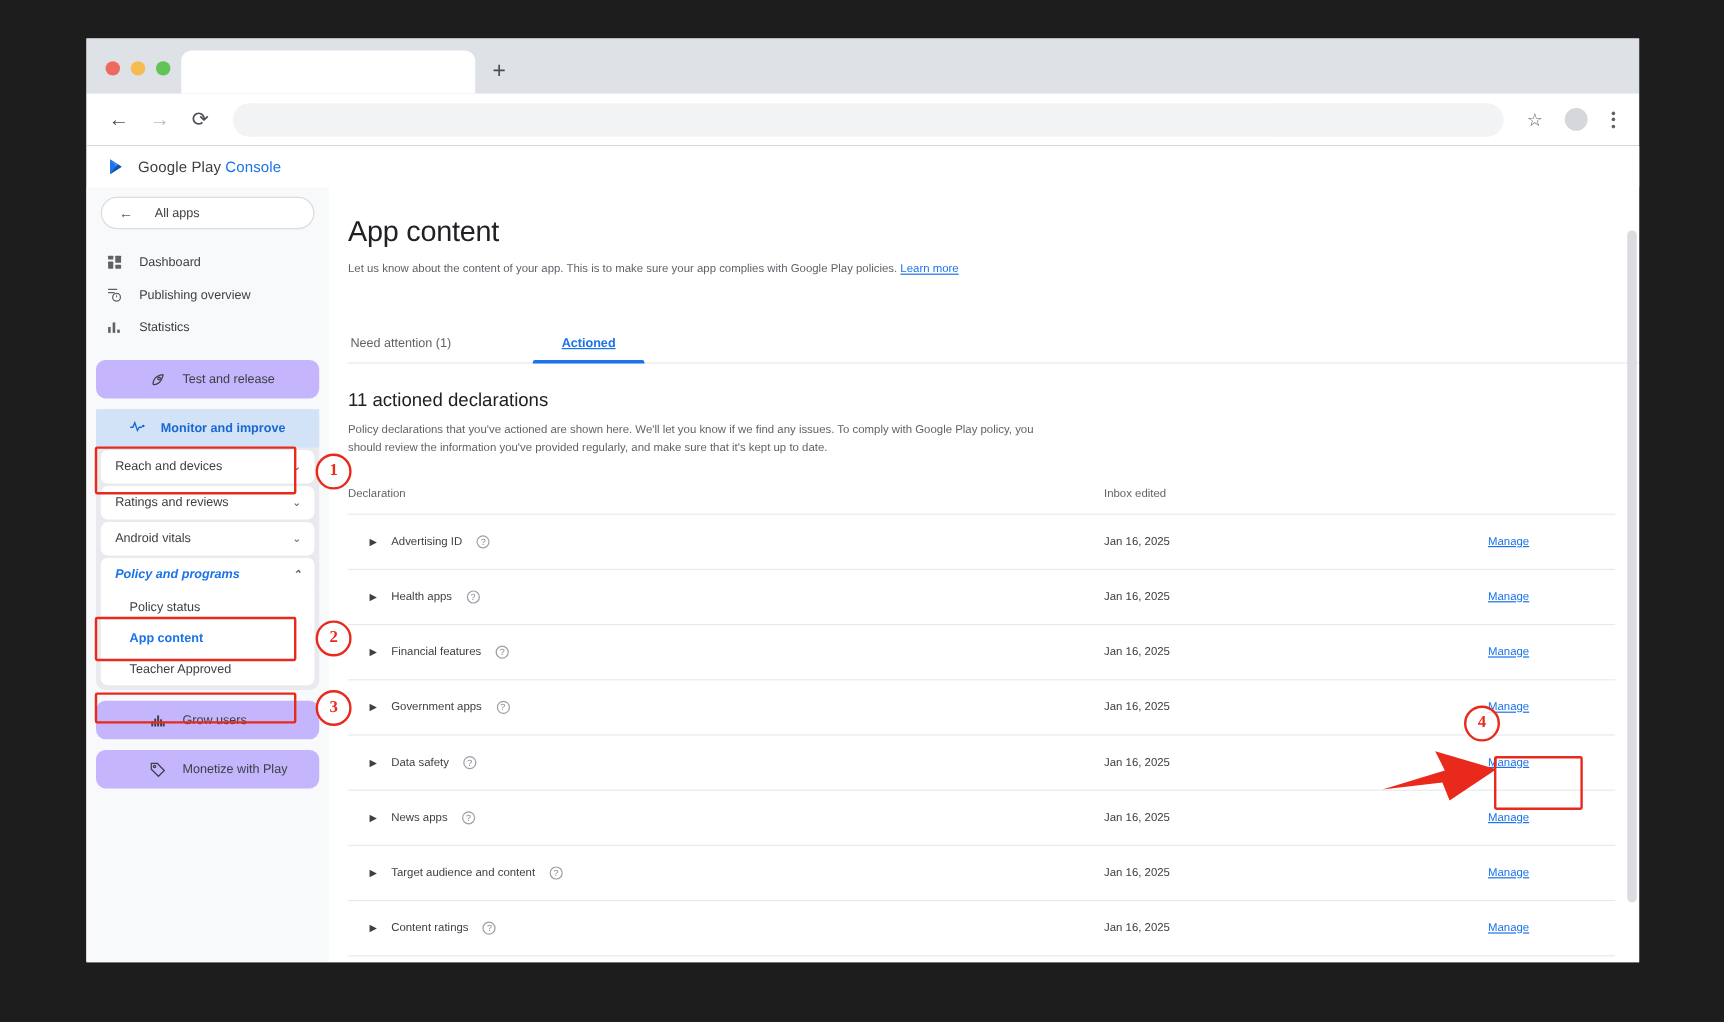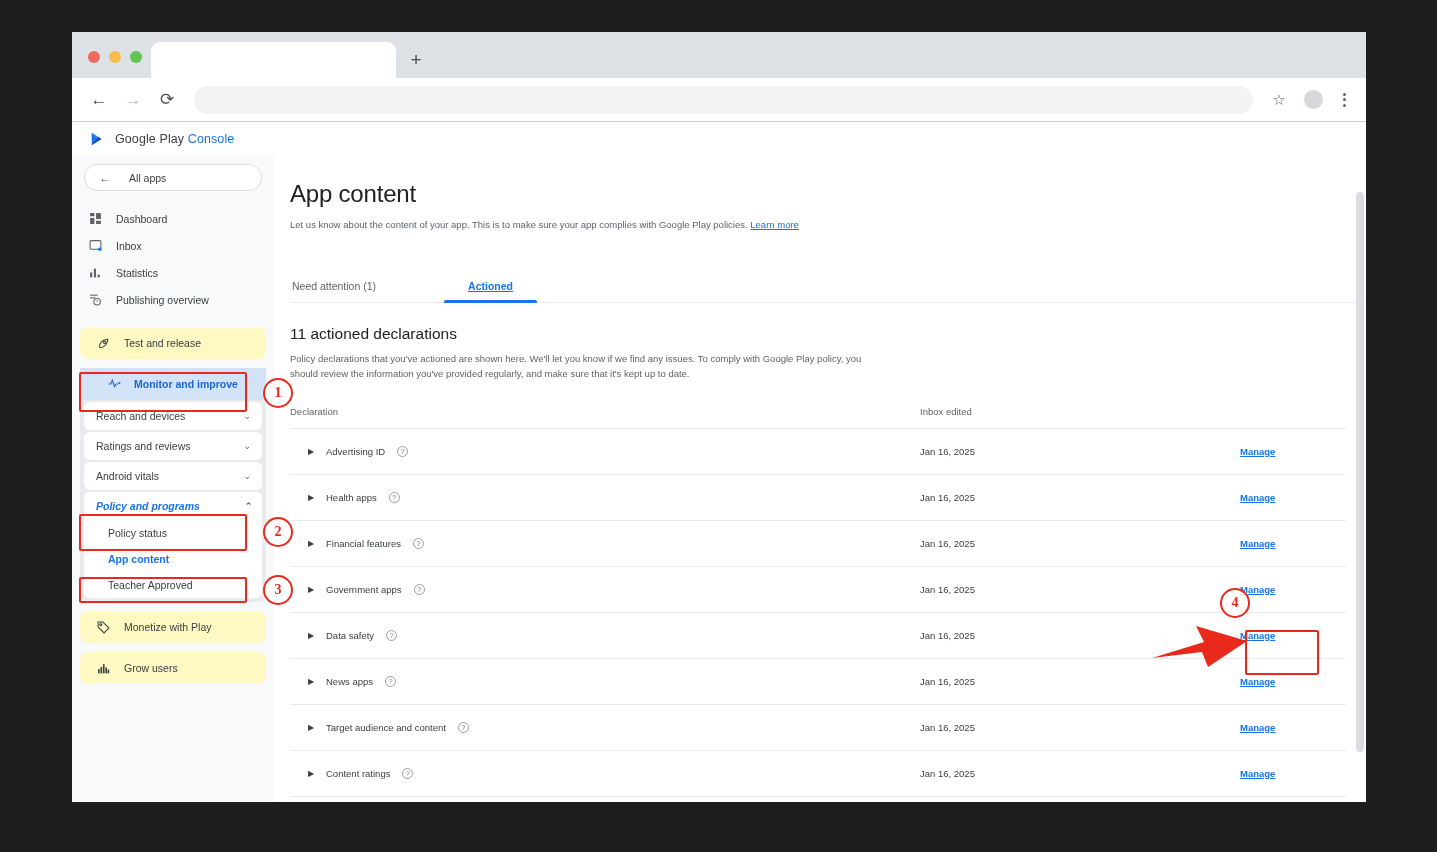--- a/index.html
+++ b/index.html
@@ -83,21 +83,21 @@
   .allapps .arw { font-size: 12px; color: #5f6368; }
   .allapps .lbl { font-size: 10.5px; color: #3c4043; }
 
   .navgroup { margin-top: 14px; }
   .navitem {
     height: 27px; display: flex; align-items: center; gap: 13px;
     padding: 0 12px 0 16px; font-size: 10.5px; color: #3c4043;
   }
   .navitem .ic { width: 15px; display: flex; align-items: center; justify-content: center; flex: 0 0 15px; }
   .section {
-    margin: 9px 8px 0 8px; background: #fef9c3; border-radius: 8px;
+    margin: 9px 8px 0 8px; background: #c4b5fd; border-radius: 8px; padding-left: 28px;
   }
   .section .navitem { height: 32px; }
 
   
   .grpcard { margin: 0 8px; background: #e8eaed; border-radius: 8px; padding: 2px 0; }
   .subrow {
     margin: 2px 4px; height: 28px; background: #fff; border-radius: 6px;
     display: flex; align-items: center; justify-content: space-between;
     padding: 0 11px 0 12px; font-size: 10.5px; color: #3c4043; gap: 36px;
   }
@@ -155,21 +155,21 @@
   }
   td.c1 { padding-left: 18px; }
   .declcell { display: flex; align-items: center; gap: 9px; }
   .caret { color: #3c4043; font-size: 8px; width: 9px; }
   .qmark {
     width: 11px; height: 11px; border-radius: 50%; border: 1px solid #9aa0a6;
     color: #80868b; font-size: 7.5px; display: inline-flex; align-items: center;
     justify-content: center; margin-left: 3px;
   }
   td.c2 { color: #5f6368; }
-  td.c3 { text-align: left; font-weight: bold; }
+  td.c3 { text-align: left; }
   .managelink { color: #1a73e8; font-size: 9.5px; }
 
   .vscroll {
     position: absolute; right: 2px; top: 36px; width: 8px; height: 560px;
     background: #dadce0; border-radius: 4px;
   }
 
   
   .hl { position: absolute; border: 2.5px solid #e8291c; border-radius: 2px; pointer-events: none; }
   .badge {
@@ -239,47 +239,38 @@
                   <rect x="2" y="11" width="8" height="11" rx="1"></rect>
                   <rect x="13" y="2" width="9" height="11" rx="1"></rect>
                   <rect x="13" y="16" width="9" height="6" rx="1"></rect>
                 </svg>
             </span>
             <span>Dashboard</span>
           </div>
           <div class="navitem">
             <span class="ic">
               <svg width="13" height="13" viewBox="0 0 24 24">
-                  <rect x="2" y="3" width="20" height="16" rx="2" fill="none" stroke="#5f6368" stroke-width="2"></rect>
-                  <circle cx="20" cy="19" r="3.2" fill="#1a73e8"></circle>
-                </svg>
-            </span>
-            <span>Inbox</span>
+                  <line x1="2" y1="4" x2="16" y2="4" stroke="#5f6368" stroke-width="2"></line>
+                  <line x1="2" y1="9" x2="12" y2="9" stroke="#5f6368" stroke-width="2"></line>
+                  <circle cx="15" cy="16" r="6" fill="none" stroke="#5f6368" stroke-width="2"></circle>
+                  <line x1="15" y1="13" x2="15" y2="16" stroke="#5f6368" stroke-width="1.6"></line>
+                </svg>
+            </span>
+            <span>Publishing overview</span>
           </div>
           <div class="navitem">
             <span class="ic">
               <svg width="13" height="13" viewBox="0 0 24 24" fill="#5f6368">
                   <rect x="2" y="12" width="4" height="9"></rect>
                   <rect x="9" y="5" width="4" height="16"></rect>
                   <rect x="16" y="16" width="4" height="5"></rect>
                 </svg>
             </span>
             <span>Statistics</span>
           </div>
-          <div class="navitem">
-            <span class="ic">
-              <svg width="13" height="13" viewBox="0 0 24 24">
-                  <line x1="2" y1="4" x2="16" y2="4" stroke="#5f6368" stroke-width="2"></line>
-                  <line x1="2" y1="9" x2="12" y2="9" stroke="#5f6368" stroke-width="2"></line>
-                  <circle cx="15" cy="16" r="6" fill="none" stroke="#5f6368" stroke-width="2"></circle>
-                  <line x1="15" y1="13" x2="15" y2="16" stroke="#5f6368" stroke-width="1.6"></line>
-                </svg>
-            </span>
-            <span>Publishing overview</span>
-          </div>
         </div>
 
         <div class="section" style="margin-top:14px;">
           <div class="navitem">
             <span class="ic">
               <svg width="13" height="13" viewBox="0 0 24 24" fill="none" stroke="#3c4043" stroke-width="1.9">
                   <path d="M5 19c-1-3 1-9 6-12s9-3 9-3 0 4-3 9-9 7-12 6z"></path>
                   <circle cx="14" cy="10" r="2"></circle>
                 </svg>
             </span>
@@ -318,47 +309,47 @@
             </div>
             <div class="leafrow" style="margin:0;">
               <span>Policy status</span>
             </div>
             <div class="leafrow sel" style="margin:0;">
               <span>App content</span>
             </div>
             <div class="leafrow" style="margin:0;">
               <span>Teacher Approved</span>
             </div>
-          </div>
-        </div>
-
-        <div class="section" style="margin-top:9px;">
-          <div class="navitem">
-            <span class="ic">
-              <svg width="13" height="13" viewBox="0 0 24 24" fill="none" stroke="#3c4043" stroke-width="1.9">
-                  <path d="M11 2 L22 13 L13 22 L2 11 L2 2 Z"></path>
-                  <circle cx="7" cy="7" r="1.8"></circle>
-                </svg>
-            </span>
-            <span>Monetize with Play</span>
           </div>
         </div>
 
         <div class="section" style="margin-top:9px;">
           <div class="navitem">
             <span class="ic">
               <svg width="13" height="13" viewBox="0 0 24 24" fill="#3c4043">
                   <rect x="2" y="13" width="3" height="8"></rect>
                   <rect x="6.5" y="9" width="3" height="12"></rect>
                   <rect x="11" y="4" width="3" height="17"></rect>
                   <rect x="15.5" y="10" width="3" height="11"></rect>
                   <rect x="19.5" y="14" width="3" height="7"></rect>
                 </svg>
             </span>
             <span>Grow users</span>
+          </div>
+        </div>
+
+        <div class="section" style="margin-top:9px;">
+          <div class="navitem">
+            <span class="ic">
+              <svg width="13" height="13" viewBox="0 0 24 24" fill="none" stroke="#3c4043" stroke-width="1.9">
+                  <path d="M11 2 L22 13 L13 22 L2 11 L2 2 Z"></path>
+                  <circle cx="7" cy="7" r="1.8"></circle>
+                </svg>
+            </span>
+            <span>Monetize with Play</span>
           </div>
         </div>
       </div>
 
       <div class="main">
         <div class="content">
           <h1 class="page-title">App content</h1>
           <div class="subtitle">
             <span>Let us know about the content of your app. This is to make sure your app complies with Google Play policies. </span><a href="#">Learn more</a>
           </div>

